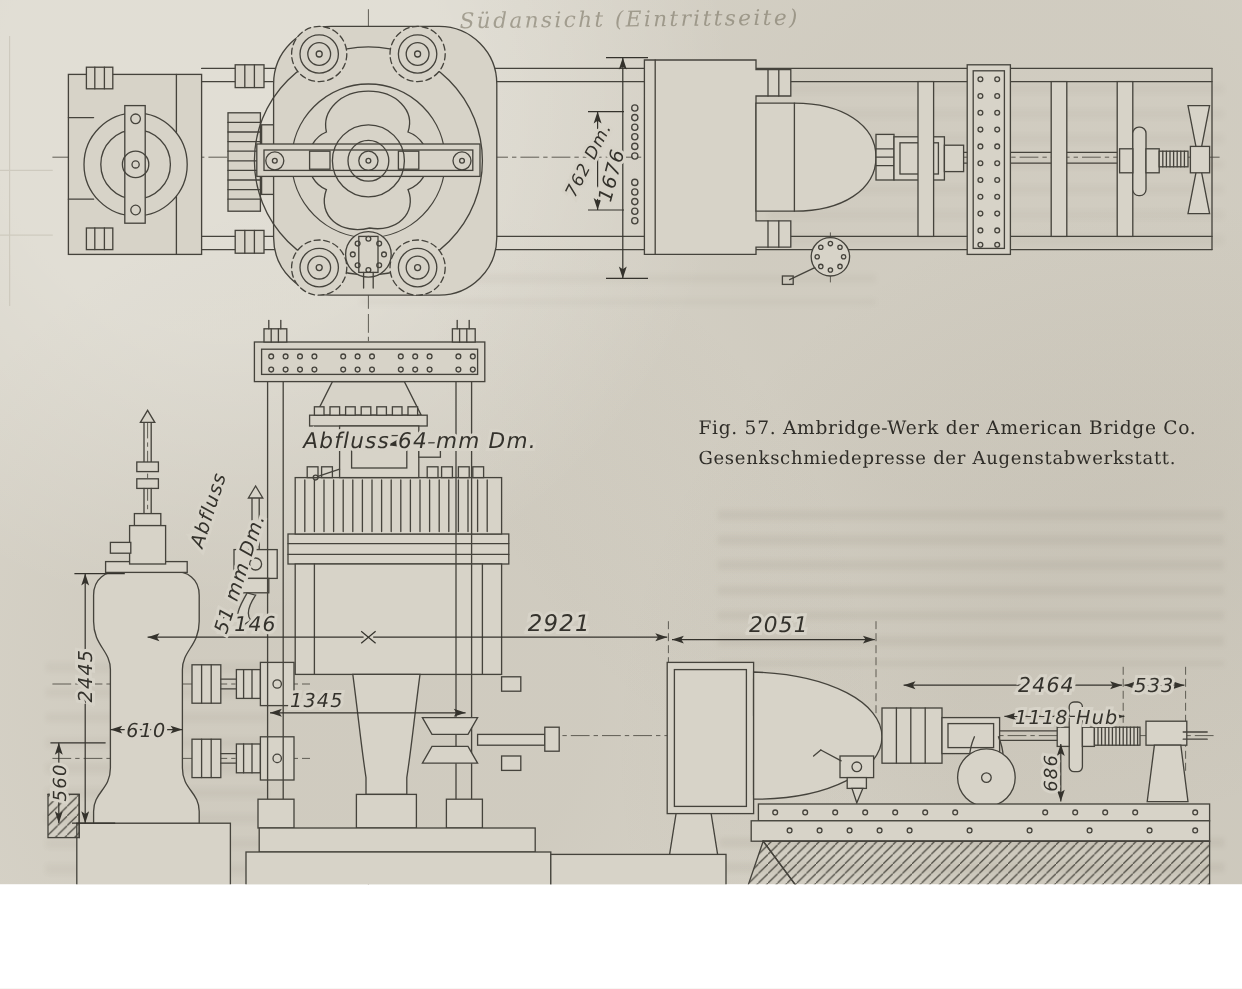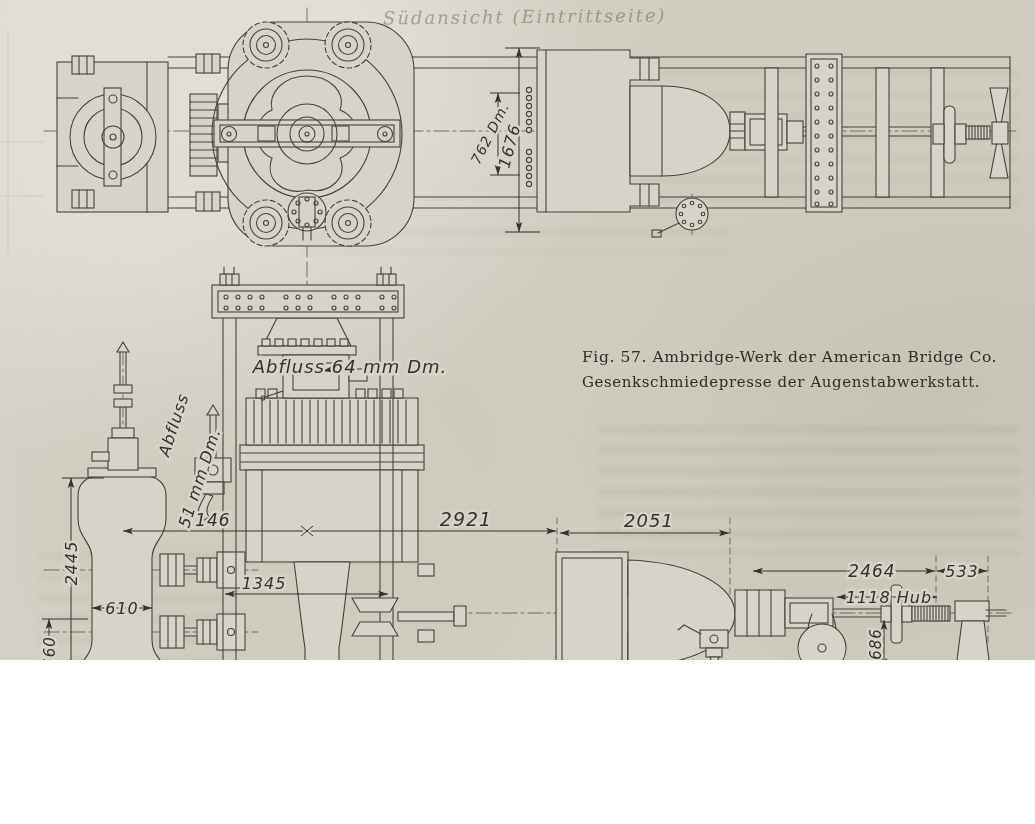--- a/index.html
+++ b/index.html
@@ -1,18 +1,18 @@
 <!DOCTYPE html>
 <html><head>
 <meta charset="utf-8">
 <style>
   html,body{margin:0;padding:0;}
   .page{
     position:relative;
-    width:1035px;height:660px;
+    width:1035px;height:737px;
     overflow:hidden;
     background-color:#d7d3c8;
     background-image:
       radial-gradient(circle at 18% 12%, rgba(255,255,250,.25) 0 18%, rgba(0,0,0,0) 40%),
       radial-gradient(circle at 82% 28%, rgba(120,110,90,.07) 0 22%, rgba(0,0,0,0) 50%),
       radial-gradient(circle at 30% 78%, rgba(120,110,90,.08) 0 20%, rgba(0,0,0,0) 45%),
       radial-gradient(circle at 94% 85%, rgba(110,100,80,.09) 0 15%, rgba(0,0,0,0) 40%);
     font-family:"DejaVu Sans",sans-serif;
   }
   .bleed{

